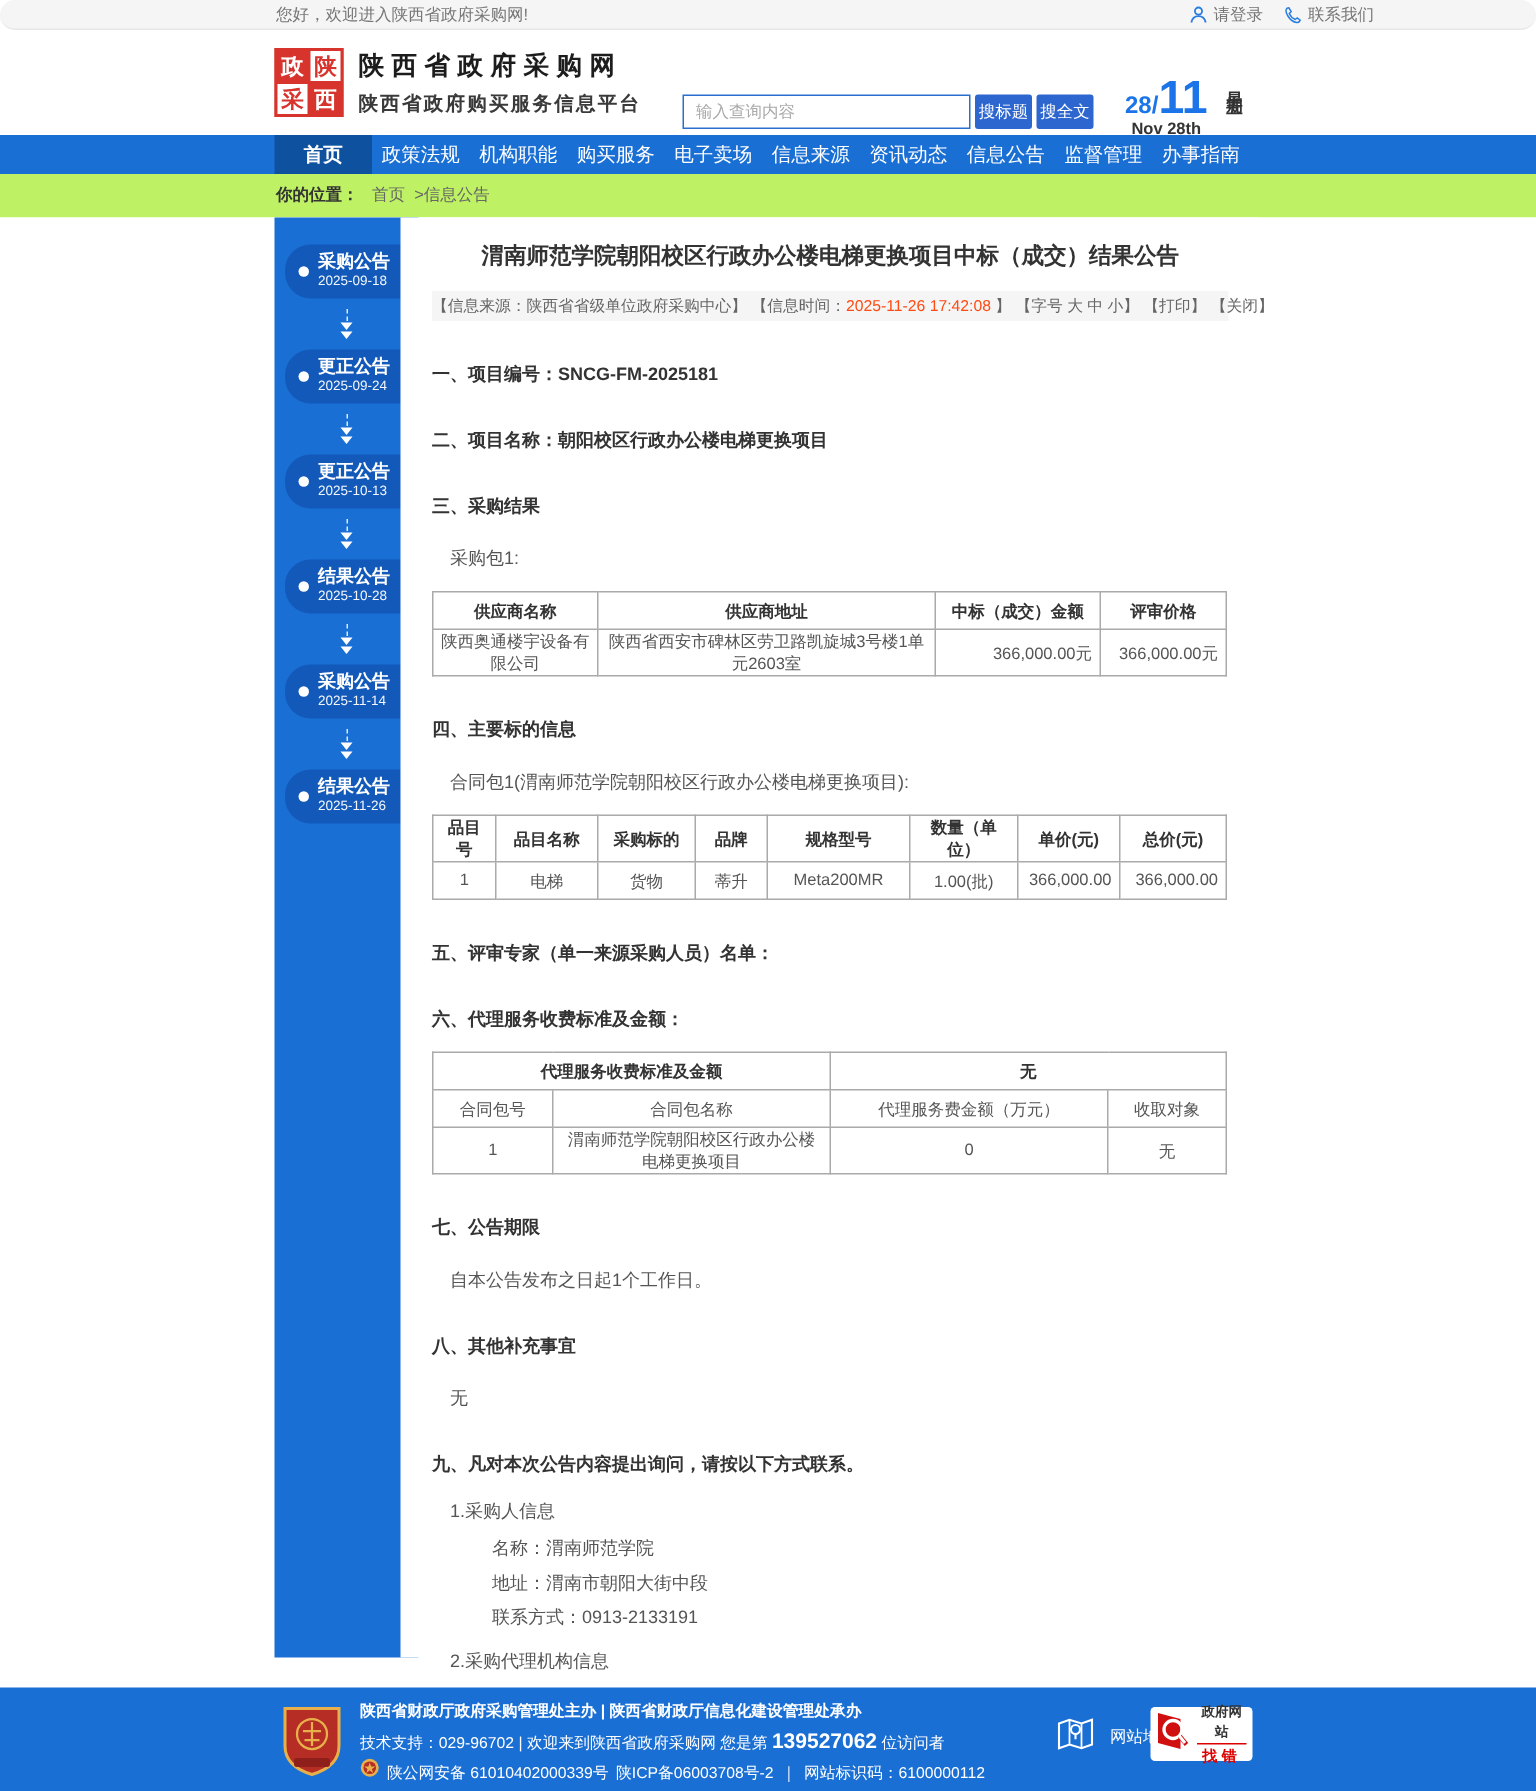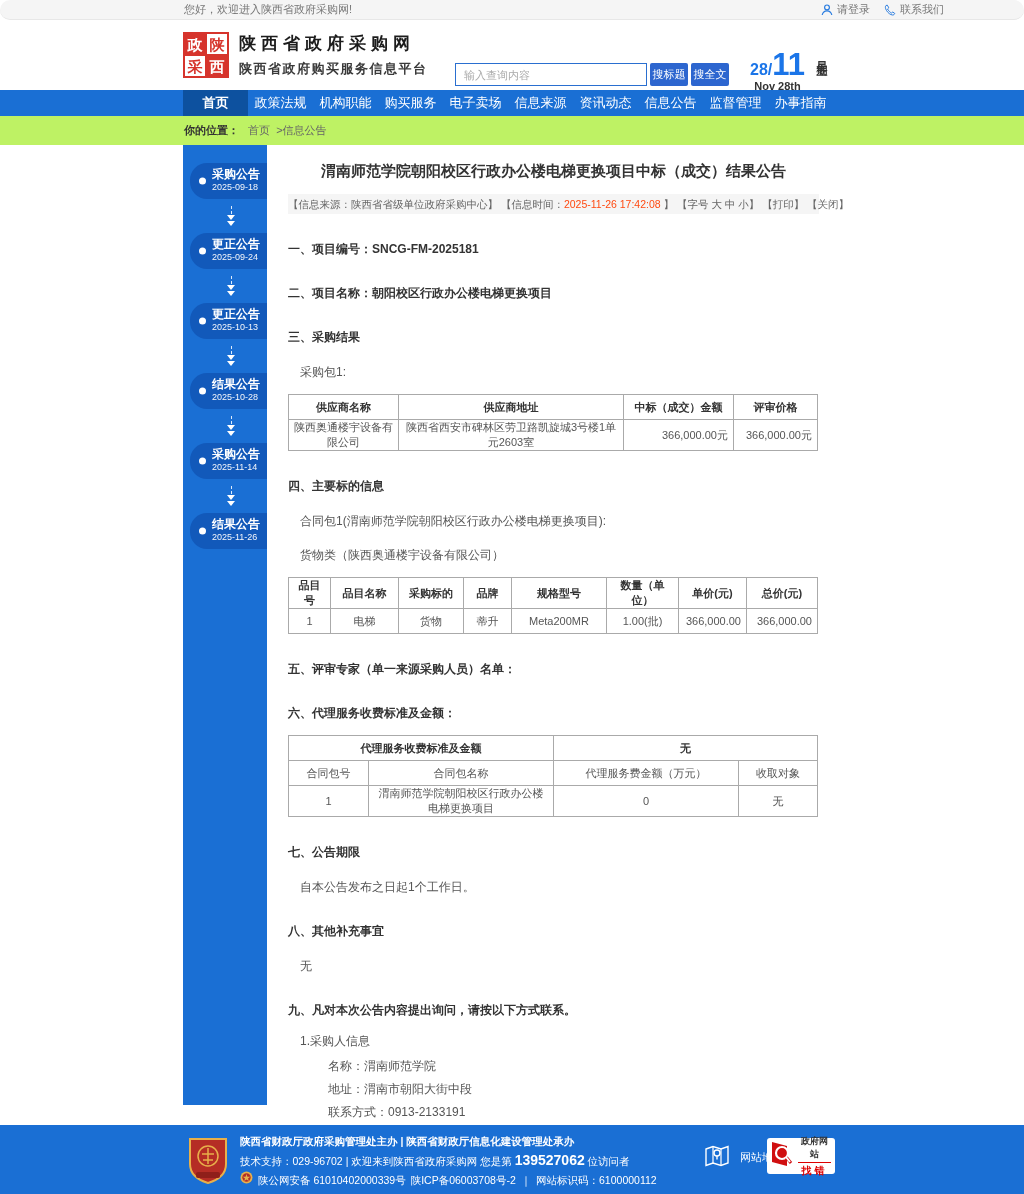--- a/index.html
+++ b/index.html
@@ -2,21 +2,21 @@
 <html><head>
 <meta charset="utf-8">
 <style>
   * { margin:0; padding:0; box-sizing:border-box; }
   body { width:1024px; height:1194px; position:relative; background:#fff;
          font-family:"Liberation Sans", sans-serif; overflow:hidden; }
 
   
   .topbar { height:20px; background:#f5f5f5; border-bottom:1px solid #e7e7e7;
             display:flex; align-items:center; justify-content:space-between;
-            padding:0 80px 0 184px; font-size:11px; color:#777;border-radius:10px; }
+            padding:0 108px 0 184px; font-size:11px; color:#777;border-radius:10px; }
   .topbar-right { display:flex; align-items:center; gap:14px; }
   .tb-link { display:flex; align-items:center; gap:4px; cursor:pointer; color:#777; }
   .tb-link svg { display:block; }
 
   
   .header { height:70px; background:#fff; position:relative; }
   .brand { position:absolute; left:183px; top:12px; display:flex; align-items:center; }
   .logo { width:46px; height:46px; background:#d6342c; border:2px solid #d6342c;
           display:grid; grid-template-columns:1fr 1fr; grid-template-rows:1fr 1fr; gap:2px; }
   .logo span { display:flex; align-items:center; justify-content:center;
@@ -273,21 +273,20 @@
           <td>陕西奥通楼宇设备有限公司</td>
           <td>陕西省西安市碑林区劳卫路凯旋城3号楼1单元2603室</td>
           <td class="num">366,000.00元</td>
           <td class="num">366,000.00元</td>
         </tr>
       </tbody>
         </table>
 
       <div class="sec">四、主要标的信息</div>
       <div class="line">合同包1(渭南师范学院朝阳校区行政办公楼电梯更换项目):</div>
-      <div class="line2">货物类（陕西奥通楼宇设备有限公司）</div>
 
       <table>
         <tbody>
             <tr>
           <th style="width:42px">品目号</th>
           <th style="width:68px">品目名称</th>
           <th style="width:65px">采购标的</th>
           <th style="width:48px">品牌</th>
           <th style="width:95px">规格型号</th>
           <th style="width:72px">数量（单位）</th>

